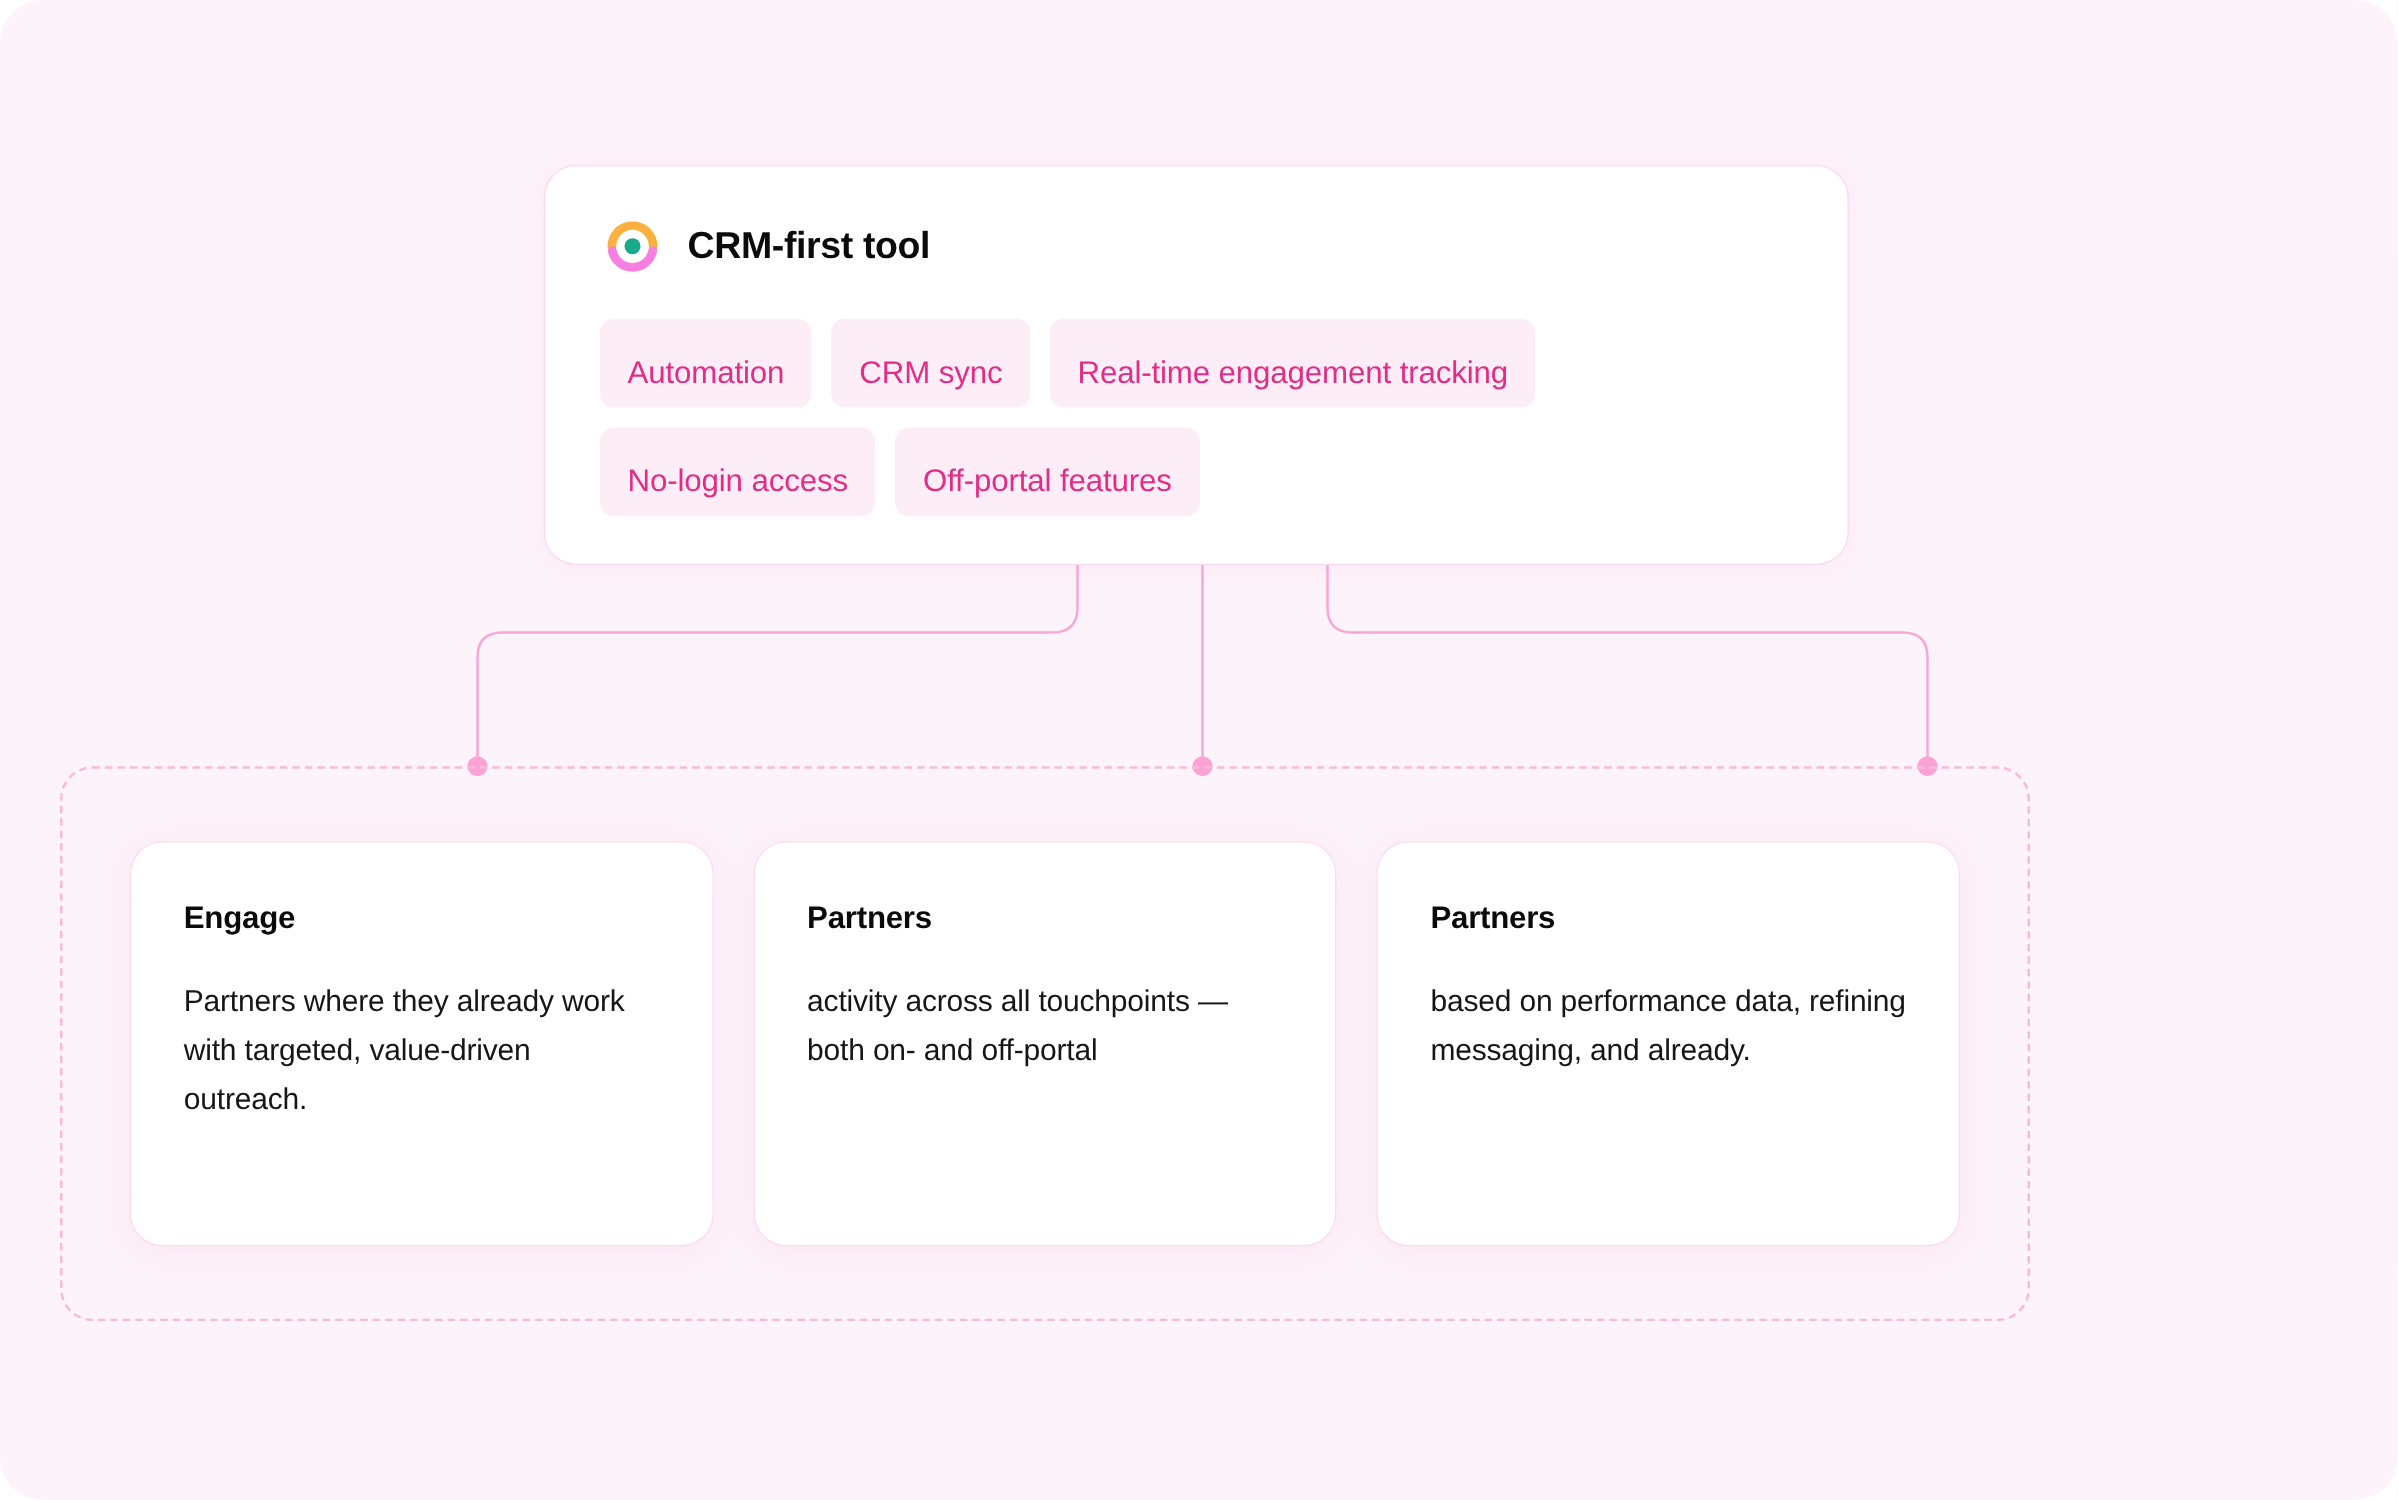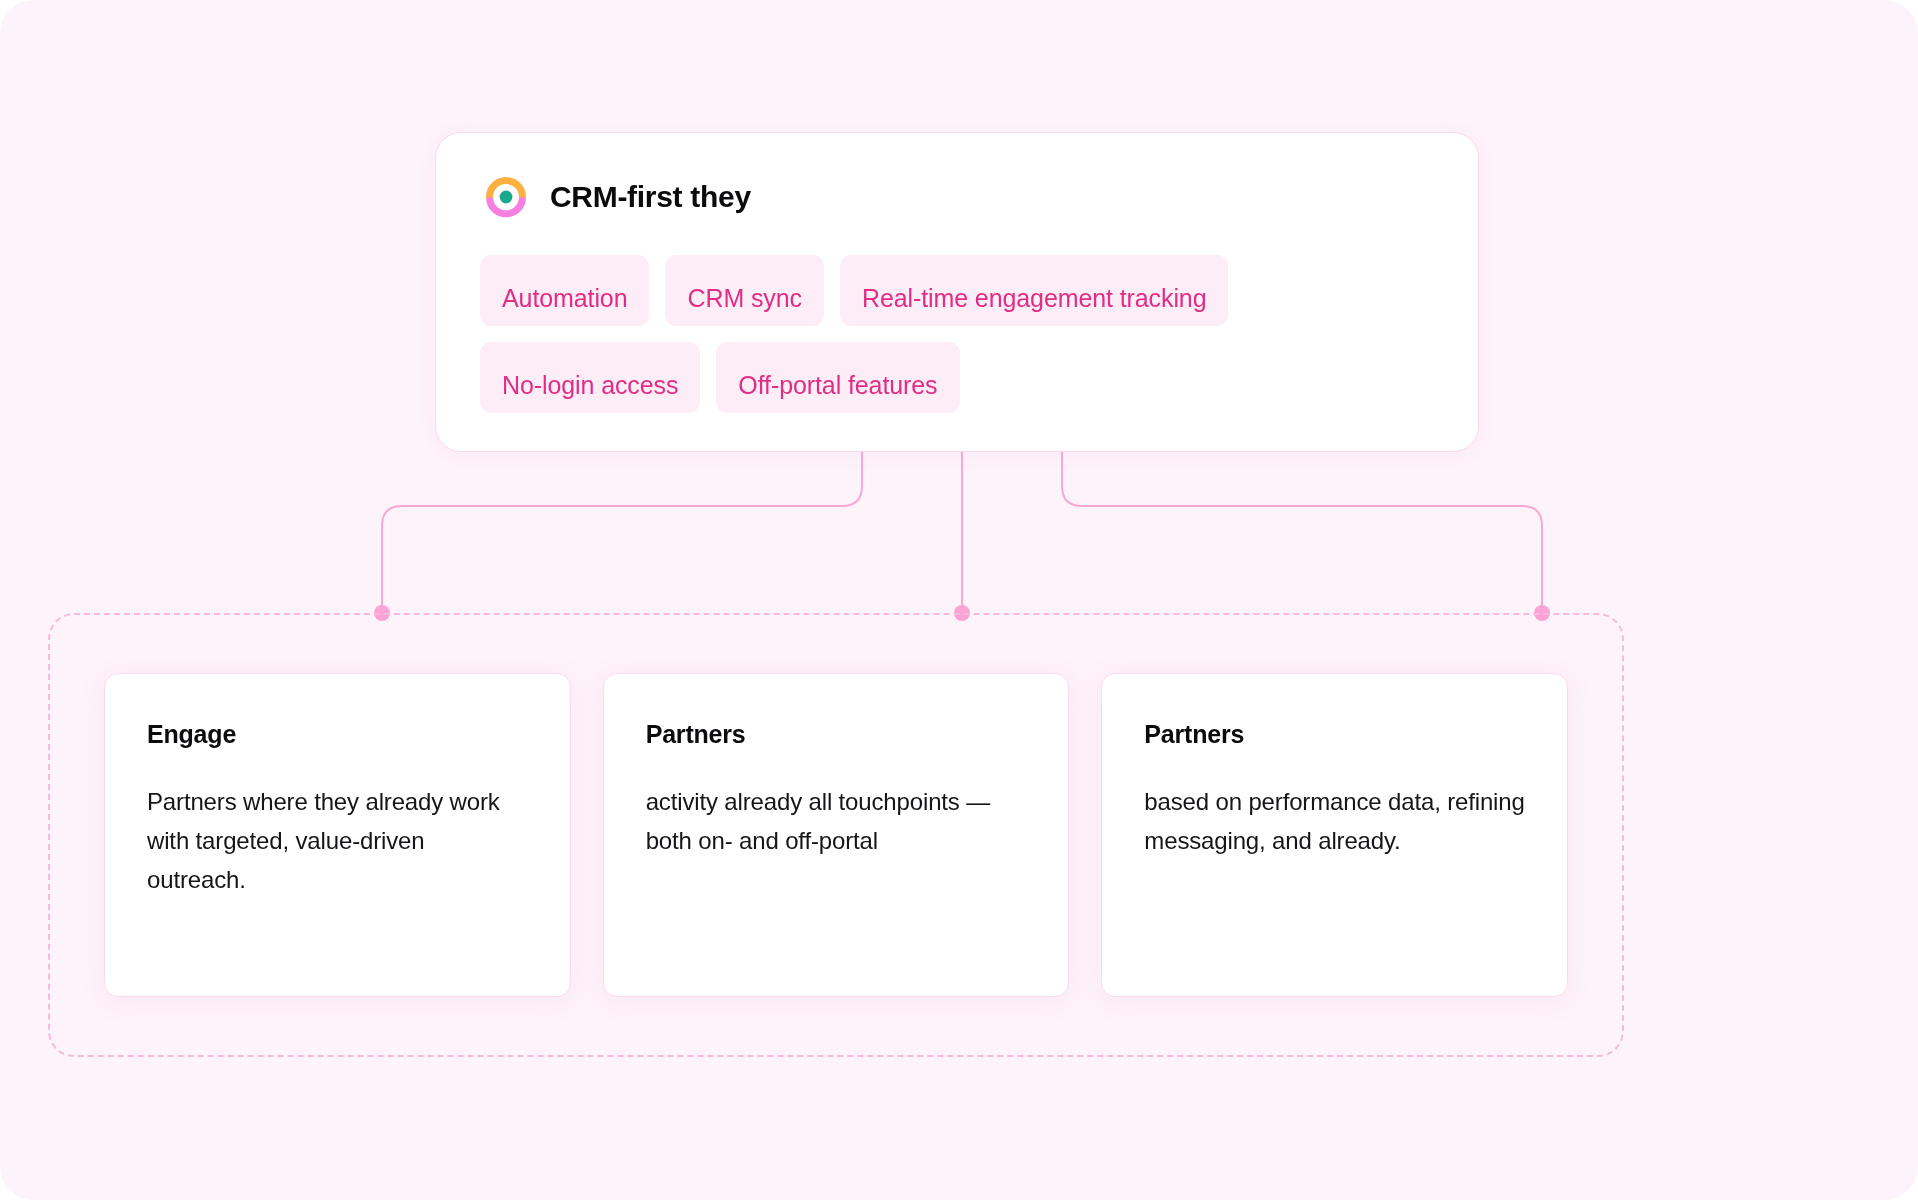--- a/index.html
+++ b/index.html
@@ -104,21 +104,21 @@
     width: 1464px;
     height: 324px;
     display: flex;
     gap: 32px;
   }
 
   .step-card {
     flex: 1 1 0;
     background: #FFFFFF;
     border: 1.5px solid #FBDCEE;
-    border-radius: 14px;
+    border-radius: 26px;
     box-shadow: 0 4px 26px rgba(238, 130, 188, 0.11);
     padding: 46px 42px 0 42px;
   }
 
   .step-title {
     font-size: 25px;
     font-weight: 700;
     color: #0B0B0E;
     letter-spacing: -0.2px;
     margin-bottom: 34px;
@@ -158,42 +158,42 @@
       <svg id="brand-logo" viewBox="0 0 52 52" fill="none">
 
         <path d="M 9.5 26 A 16.5 16.5 0 0 1 24 9.6" stroke="#FBB040" stroke-width="7" stroke-linecap="round" fill="none"></path>
 
         <path d="M 28 9.6 A 16.5 16.5 0 0 1 42.5 26" stroke="#FBB040" stroke-width="7" stroke-linecap="round" fill="none"></path>
 
         <path d="M 9.8 29.5 A 16.5 16.5 0 0 0 42.2 29.5" stroke="#F77FE0" stroke-width="7" stroke-linecap="round" fill="none"></path>
 
         <circle cx="26" cy="26" r="6.4" fill="#1BA98B"></circle>
       </svg>
-      <div id="top-card-title">CRM-first they</div>
+      <div id="top-card-title">CRM-first tool</div>
     </div>
 
     <div id="pill-list">
       <span class="pill">Automation</span>
       <span class="pill">CRM sync</span>
       <span class="pill">Real-time engagement tracking</span>
       <span class="pill">No-login access</span>
       <span class="pill">Off-portal features</span>
     </div>
   </div>
 
   <div id="card-row">
 
     <div class="step-card">
       <div class="step-title">Engage</div>
       <div class="step-body">Partners where they already work with targeted, value-driven outreach.</div>
     </div>
 
     <div class="step-card">
       <div class="step-title">Partners</div>
-      <div class="step-body">activity already all touchpoints — both on- and off-portal</div>
+      <div class="step-body">activity across all touchpoints — both on- and off-portal</div>
     </div>
 
     <div class="step-card">
       <div class="step-title">Partners</div>
       <div class="step-body">based on performance data, refining messaging, and already.</div>
     </div>
 
   </div>
 
 </div>

